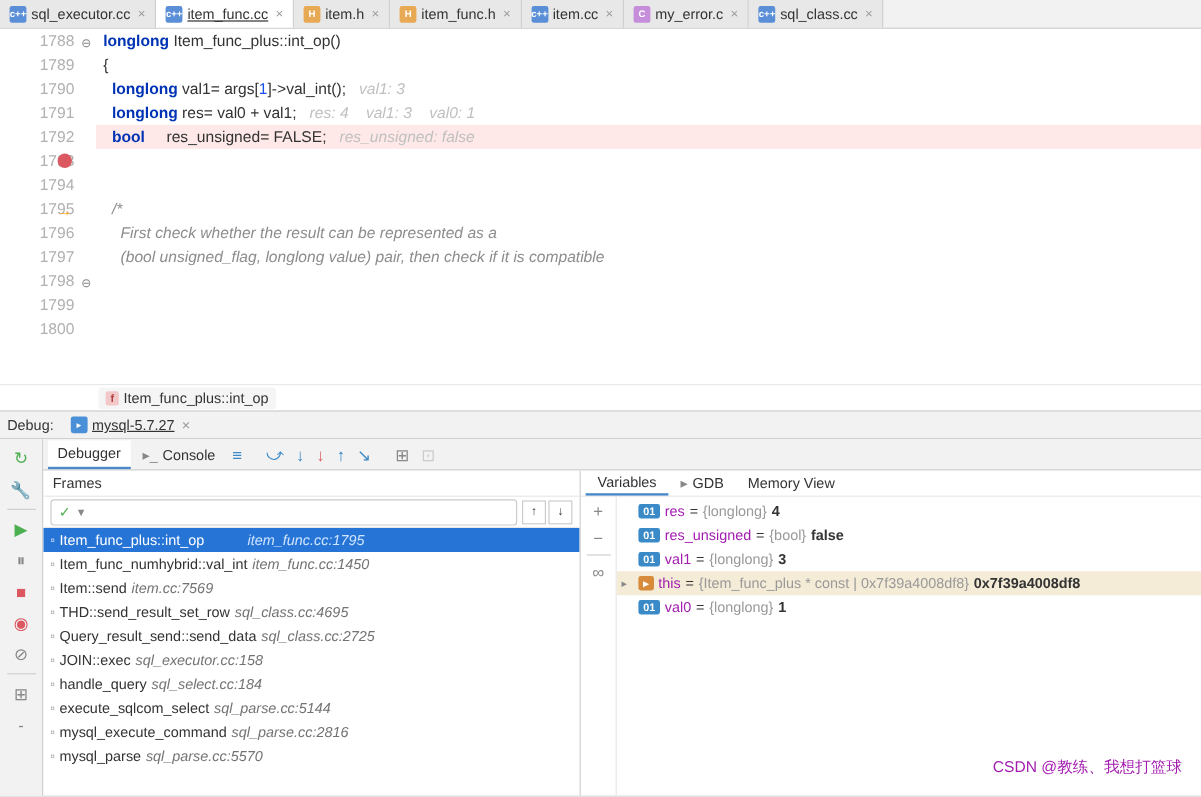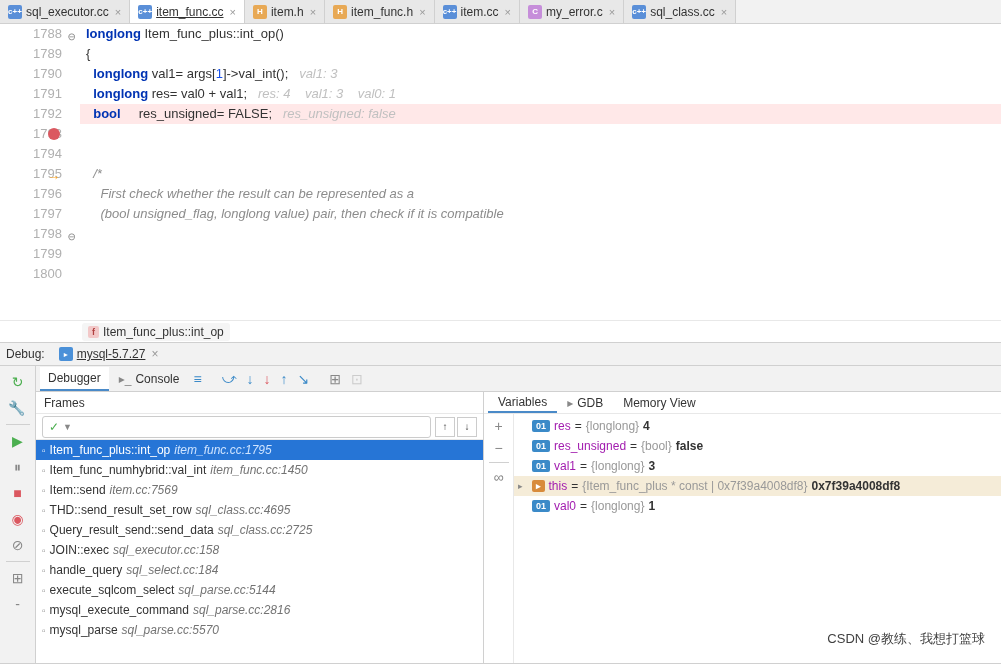--- a/index.html
+++ b/index.html
@@ -60,21 +60,21 @@
     .pane-header { height: 22px; padding: 4px 8px; border-bottom: 1px solid #e8e8e8; display: flex; align-items: center; justify-content: space-between; }
     .thread-selector { height: 26px; display: flex; align-items: center; padding: 0 6px; border-bottom: 1px solid #e8e8e8; }
     .thread-dropdown { flex: 1; height: 22px; border: 1px solid #ccc; border-radius: 3px; display: flex; align-items: center; padding: 0 6px; gap: 4px; background: #fff; }
     .thread-check { color: #4caf50; }
     .thread-arrows { display: flex; gap: 2px; margin-left: 4px; }
     .arrow-btn { width: 20px; height: 20px; border: 1px solid #ccc; background: #fff; display: flex; align-items: center; justify-content: center; cursor: pointer; font-size: 10px; }
     
     .frames-list { flex: 1; overflow-y: auto; }
     .frame-item { height: 20px; display: flex; align-items: center; padding-left: 6px; gap: 4px; cursor: pointer; }
     .frame-item.selected { background: #2675d6; color: #fff; }
-    .frame-item.selected .frame-loc { color: #cfe4ff; font-style: italic; }
+    .frame-item.selected .frame-loc { color: #cfe4ff; font-style: italic; margin-left: 32px; }
     .frame-icon { color: #888; font-size: 10px; }
     .frame-item.selected .frame-icon { color: #fff; }
     .frame-name { color: #333; }
     .frame-item.selected .frame-name { color: #fff; }
     .frame-loc { color: #737373; font-style: italic; }
     
     .vars-pane { flex: 1; display: flex; flex-direction: column; }
     .vtabs { height: 22px; border-bottom: 1px solid #e8e8e8; display: flex; align-items: stretch; padding-left: 4px; }
     .vtab { padding: 4px 10px; cursor: pointer; display: flex; align-items: center; gap: 4px; }
     .vtab.active { border-bottom: 2px solid #4a8ac8; }
@@ -85,21 +85,21 @@
     .var-item { height: 20px; display: flex; align-items: center; padding-left: 4px; gap: 4px; }
     .var-item.selected { background: #f5ecd8; }
     .var-expand { width: 10px; color: #888; font-size: 9px; }
     .var-badge { background: #3b8ac8; color: #fff; font-size: 9px; padding: 1px 4px; border-radius: 2px; font-weight: bold; }
     .var-badge.ptr { background: #d88b3b; }
     .var-name { color: #a21caf; font-weight: 500; }
     .var-eq { color: #333; }
     .var-type { color: #999; }
     .var-val { color: #333; font-weight: bold; }
     
-    .watermark { position: fixed; bottom: 16px; right: 16px; color: #404040; font-size: 13px; }
+    .watermark { position: fixed; bottom: 16px; right: 16px; color: #a21caf; font-size: 13px; }
   </style>
 </head>
 <body>
 
 <div class="tabs" id="tabs-container">
     <div class="tab">
       <span class="icon cc-icon">c++</span>
       <span class="tab-name">sql_executor.cc</span>
       <span class="tab-close">×</span>
     </div>

